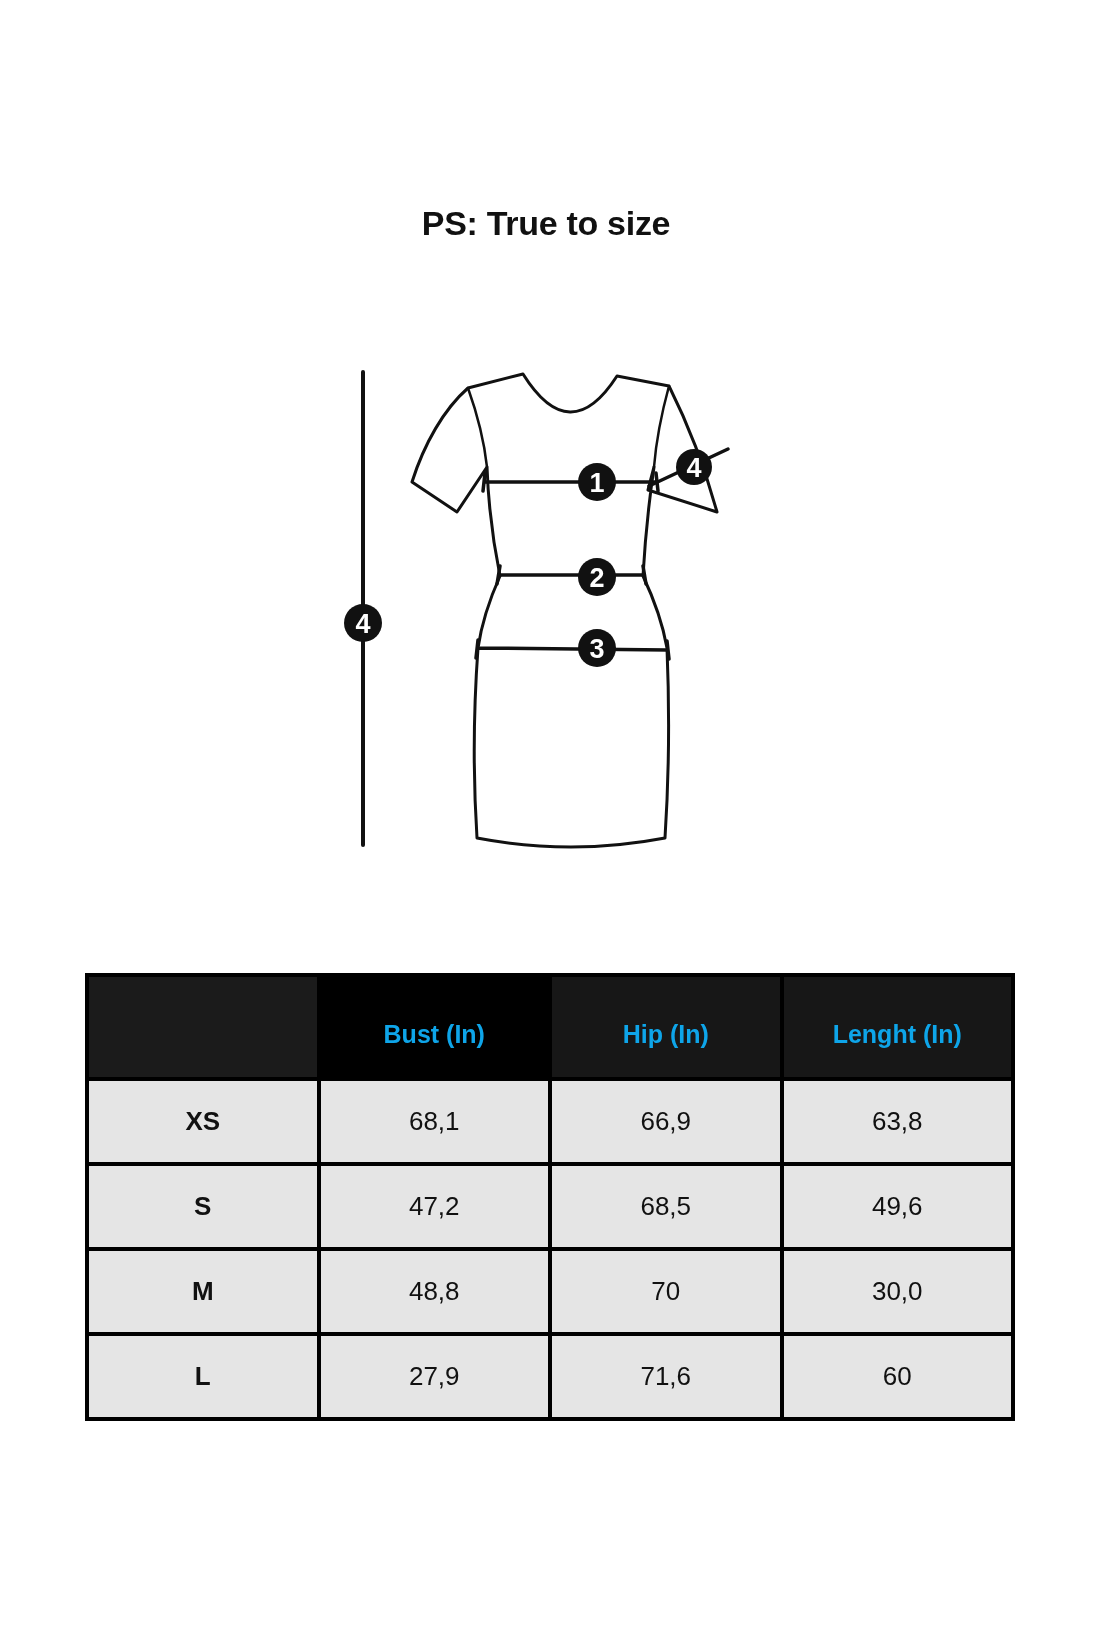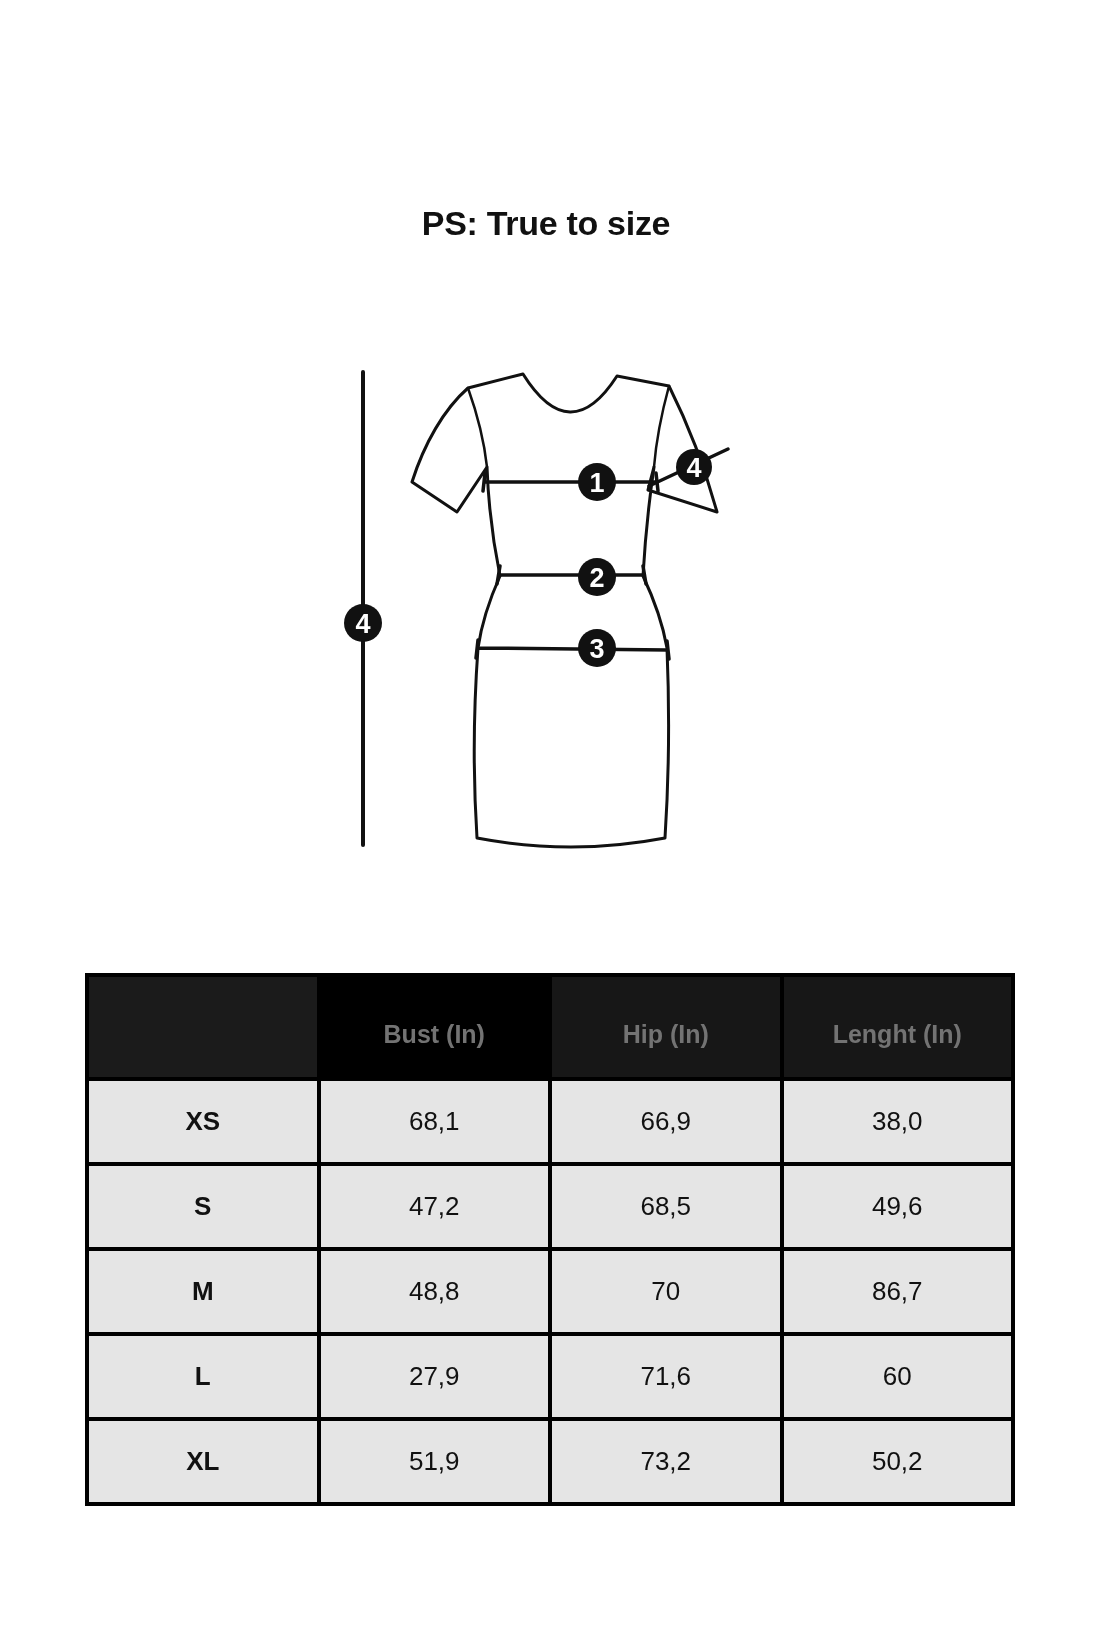--- a/index.html
+++ b/index.html
@@ -43,21 +43,21 @@
   }
   .size-table th, .size-table td {
     border: 4px solid #000000;
     text-align: center;
     vertical-align: middle;
     overflow: hidden;
   }
   .size-table thead tr { height: 104px; }
   .size-table tbody tr { height: 85px; }
   .size-table th {
-    color: #737373;
+    color: #0ea5e9;
     font-size: 25px;
     font-weight: bold;
     padding-top: 16px;
     background: #171717;
   }
   .size-table th.col-empty { background: #1b1b1b; }
   .size-table th.col-bust  { background: #000000; }
   .size-table td {
     background: #e5e5e5;
     font-size: 26px;
@@ -144,40 +144,34 @@
       <th class="col-bust">Bust (In)</th>
       <th class="col-hip">Hip (In)</th>
       <th class="col-length">Lenght (In)</th>
     </tr>
   </thead>
   <tbody>
     <tr>
       <td class="size-cell">XS</td>
       <td>68,1</td>
       <td>66,9</td>
-      <td>38,0</td>
+      <td>63,8</td>
     </tr>
     <tr>
       <td class="size-cell">S</td>
       <td>47,2</td>
       <td>68,5</td>
       <td>49,6</td>
     </tr>
     <tr>
       <td class="size-cell">M</td>
       <td>48,8</td>
       <td>70</td>
-      <td>86,7</td>
+      <td>30,0</td>
     </tr>
     <tr>
       <td class="size-cell">L</td>
       <td>27,9</td>
       <td>71,6</td>
       <td>60</td>
     </tr>
-    <tr>
-      <td class="size-cell">XL</td>
-      <td>51,9</td>
-      <td>73,2</td>
-      <td>50,2</td>
-    </tr>
   </tbody>
 </table>
 
 </body></html>

